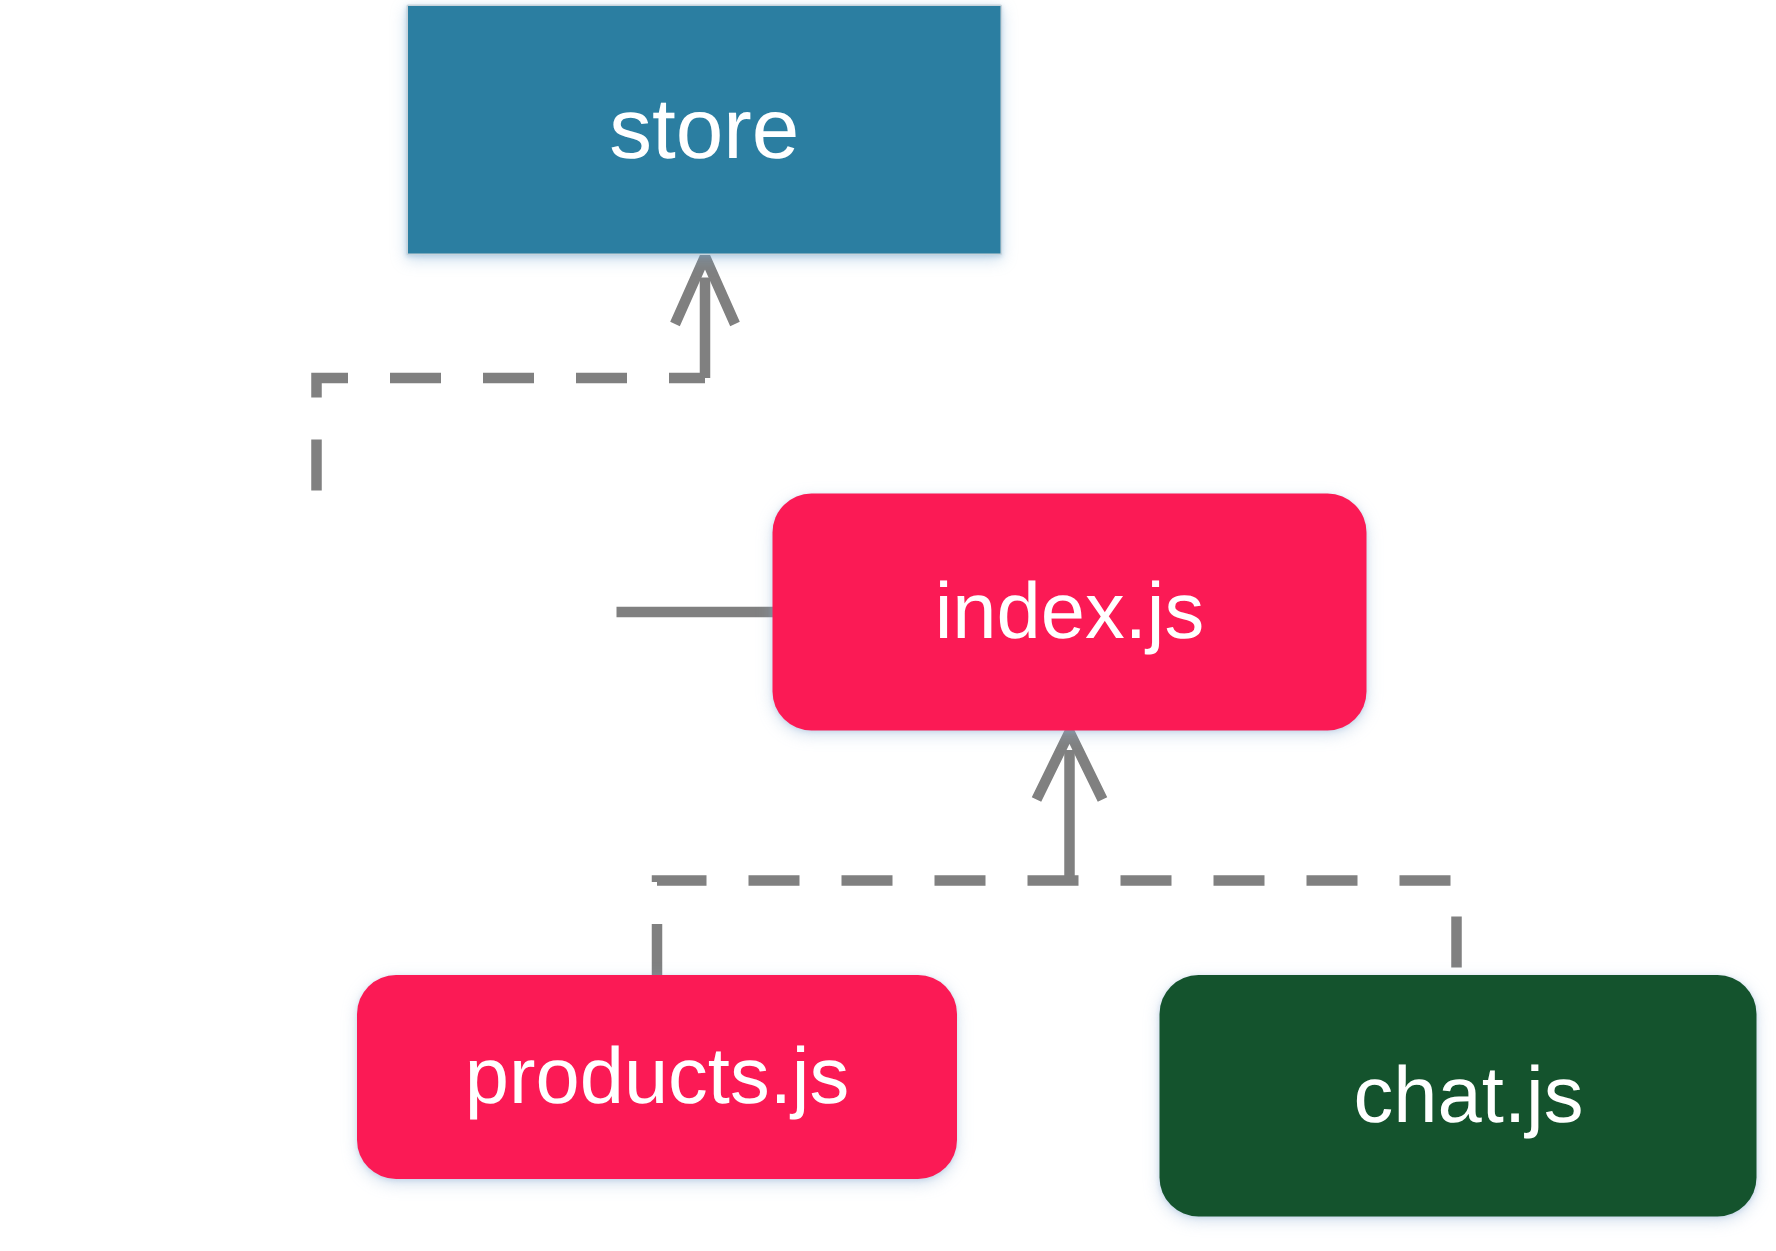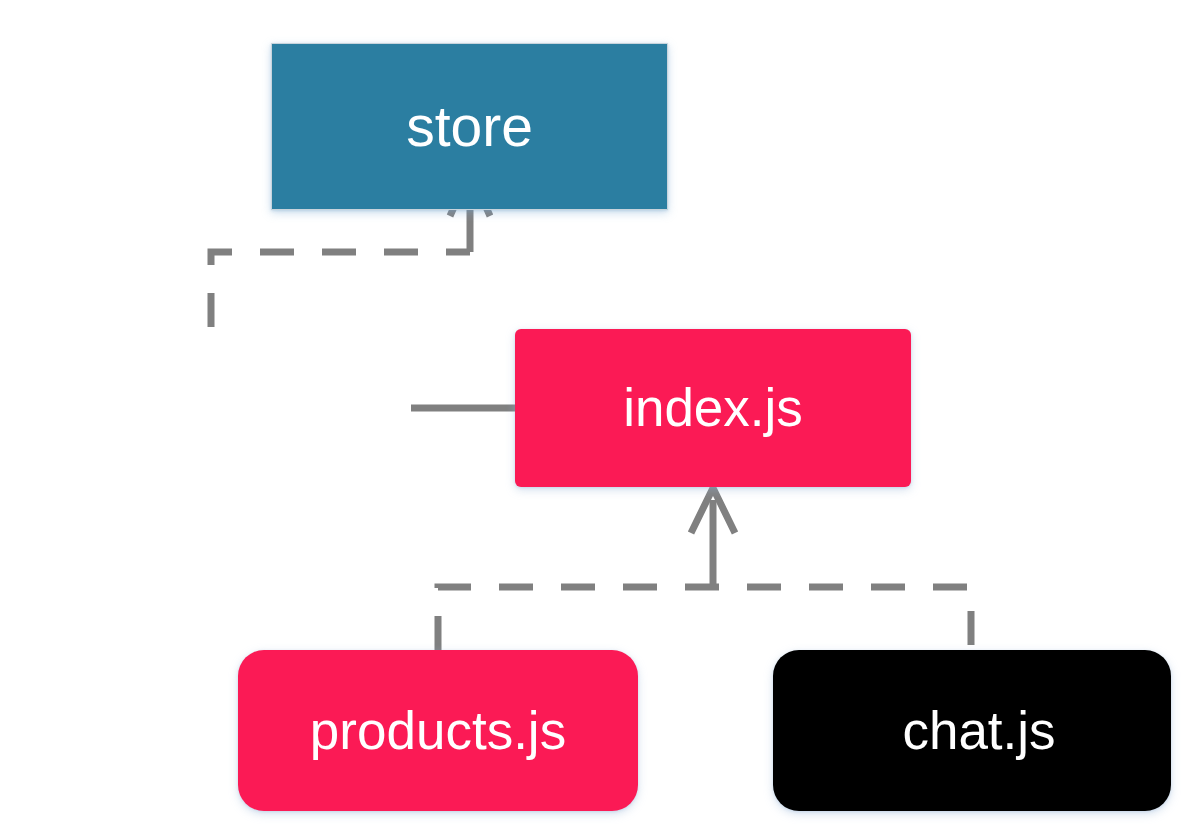--- a/index.html
+++ b/index.html
@@ -46,25 +46,25 @@
     box-shadow: 0 3px 10px rgba(120,170,210,0.38),
                 0 1px 3px rgba(100,150,190,0.30);
   }
   .node.rounded {
     border: none;
     box-shadow: 0 3px 10px rgba(150,180,215,0.40),
                 0 1px 3px rgba(130,165,205,0.28);
   }
 
   
-  #node-store   { left: 271px; top: 3px;   width: 397px; height: 167px; font-size: 57px; margin-top: 40px; }
+  #node-store   { left: 271px; top: 3px;   width: 397px; height: 167px; font-size: 57px; }
   #node-modules { left: 12px;  top: 327px; width: 400px; height: 163px; font-size: 57px; }
   #node-index   { left: 515px; top: 329px; width: 396px; height: 158px; font-size: 53px;
-                  border-radius: 6px; }
-  #node-products{ left: 238px; top: 650px; width: 400px; height: 161px; font-size: 53px;
+                  border-radius: 26px; }
+  #node-products{ left: 238px; top: 650px; width: 400px; height: 136px; font-size: 53px;
                   border-radius: 26px; }
   #node-chat    { left: 773px; top: 650px; width: 398px; height: 161px; font-size: 53px;
                   border-radius: 26px; }
 </style>
 </head>
 <body>
 
 <div id="canvas">
 
   <svg id="edges" viewBox="0 0 1184 834" width="1184" height="834" xmlns="http://www.w3.org/2000/svg">
@@ -92,17 +92,17 @@
 
 
   <div id="node-index" class="node rounded" style="background:#fb1a55;">
     <span class="node-label">index.js</span>
   </div>
 
   <div id="node-products" class="node rounded" style="background:#fb1a55;">
     <span class="node-label">products.js</span>
   </div>
 
-  <div id="node-chat" class="node rounded" style="background:#000000;padding-left:14px;">
+  <div id="node-chat" class="node rounded" style="background:#14532d;padding-left:14px;">
     <span class="node-label">chat.js</span>
   </div>
 
 </div>
 
 </body></html>

